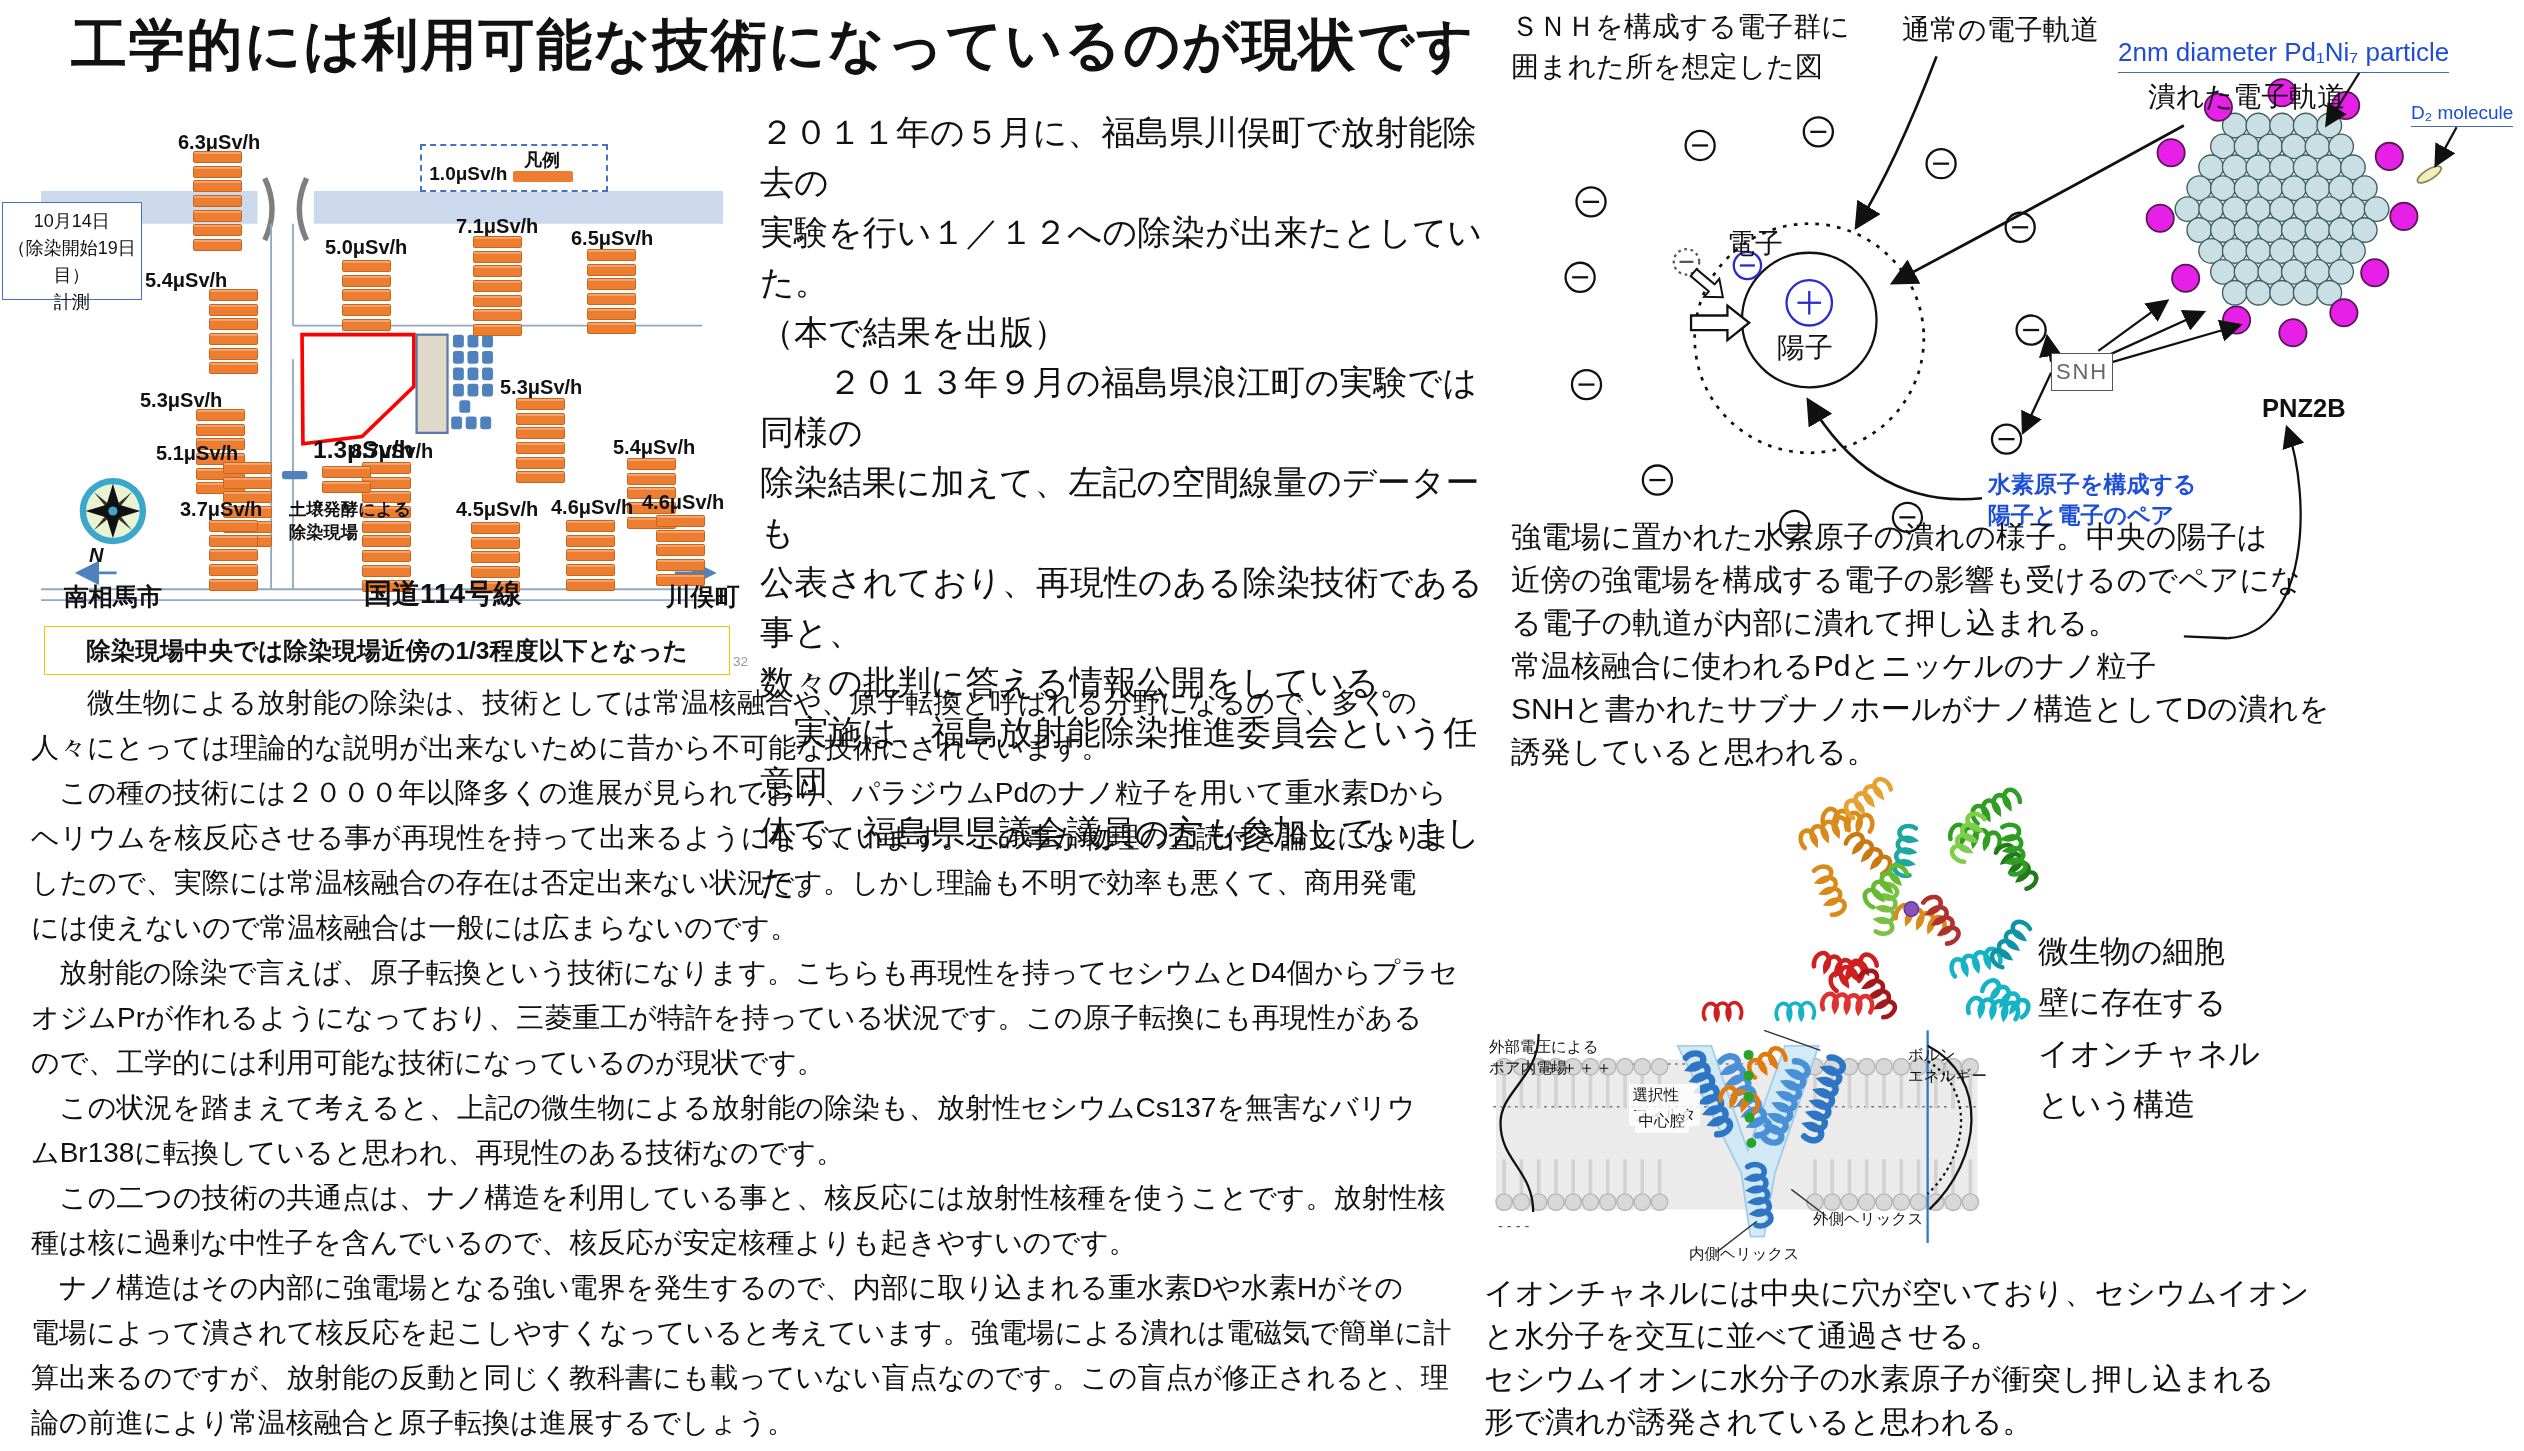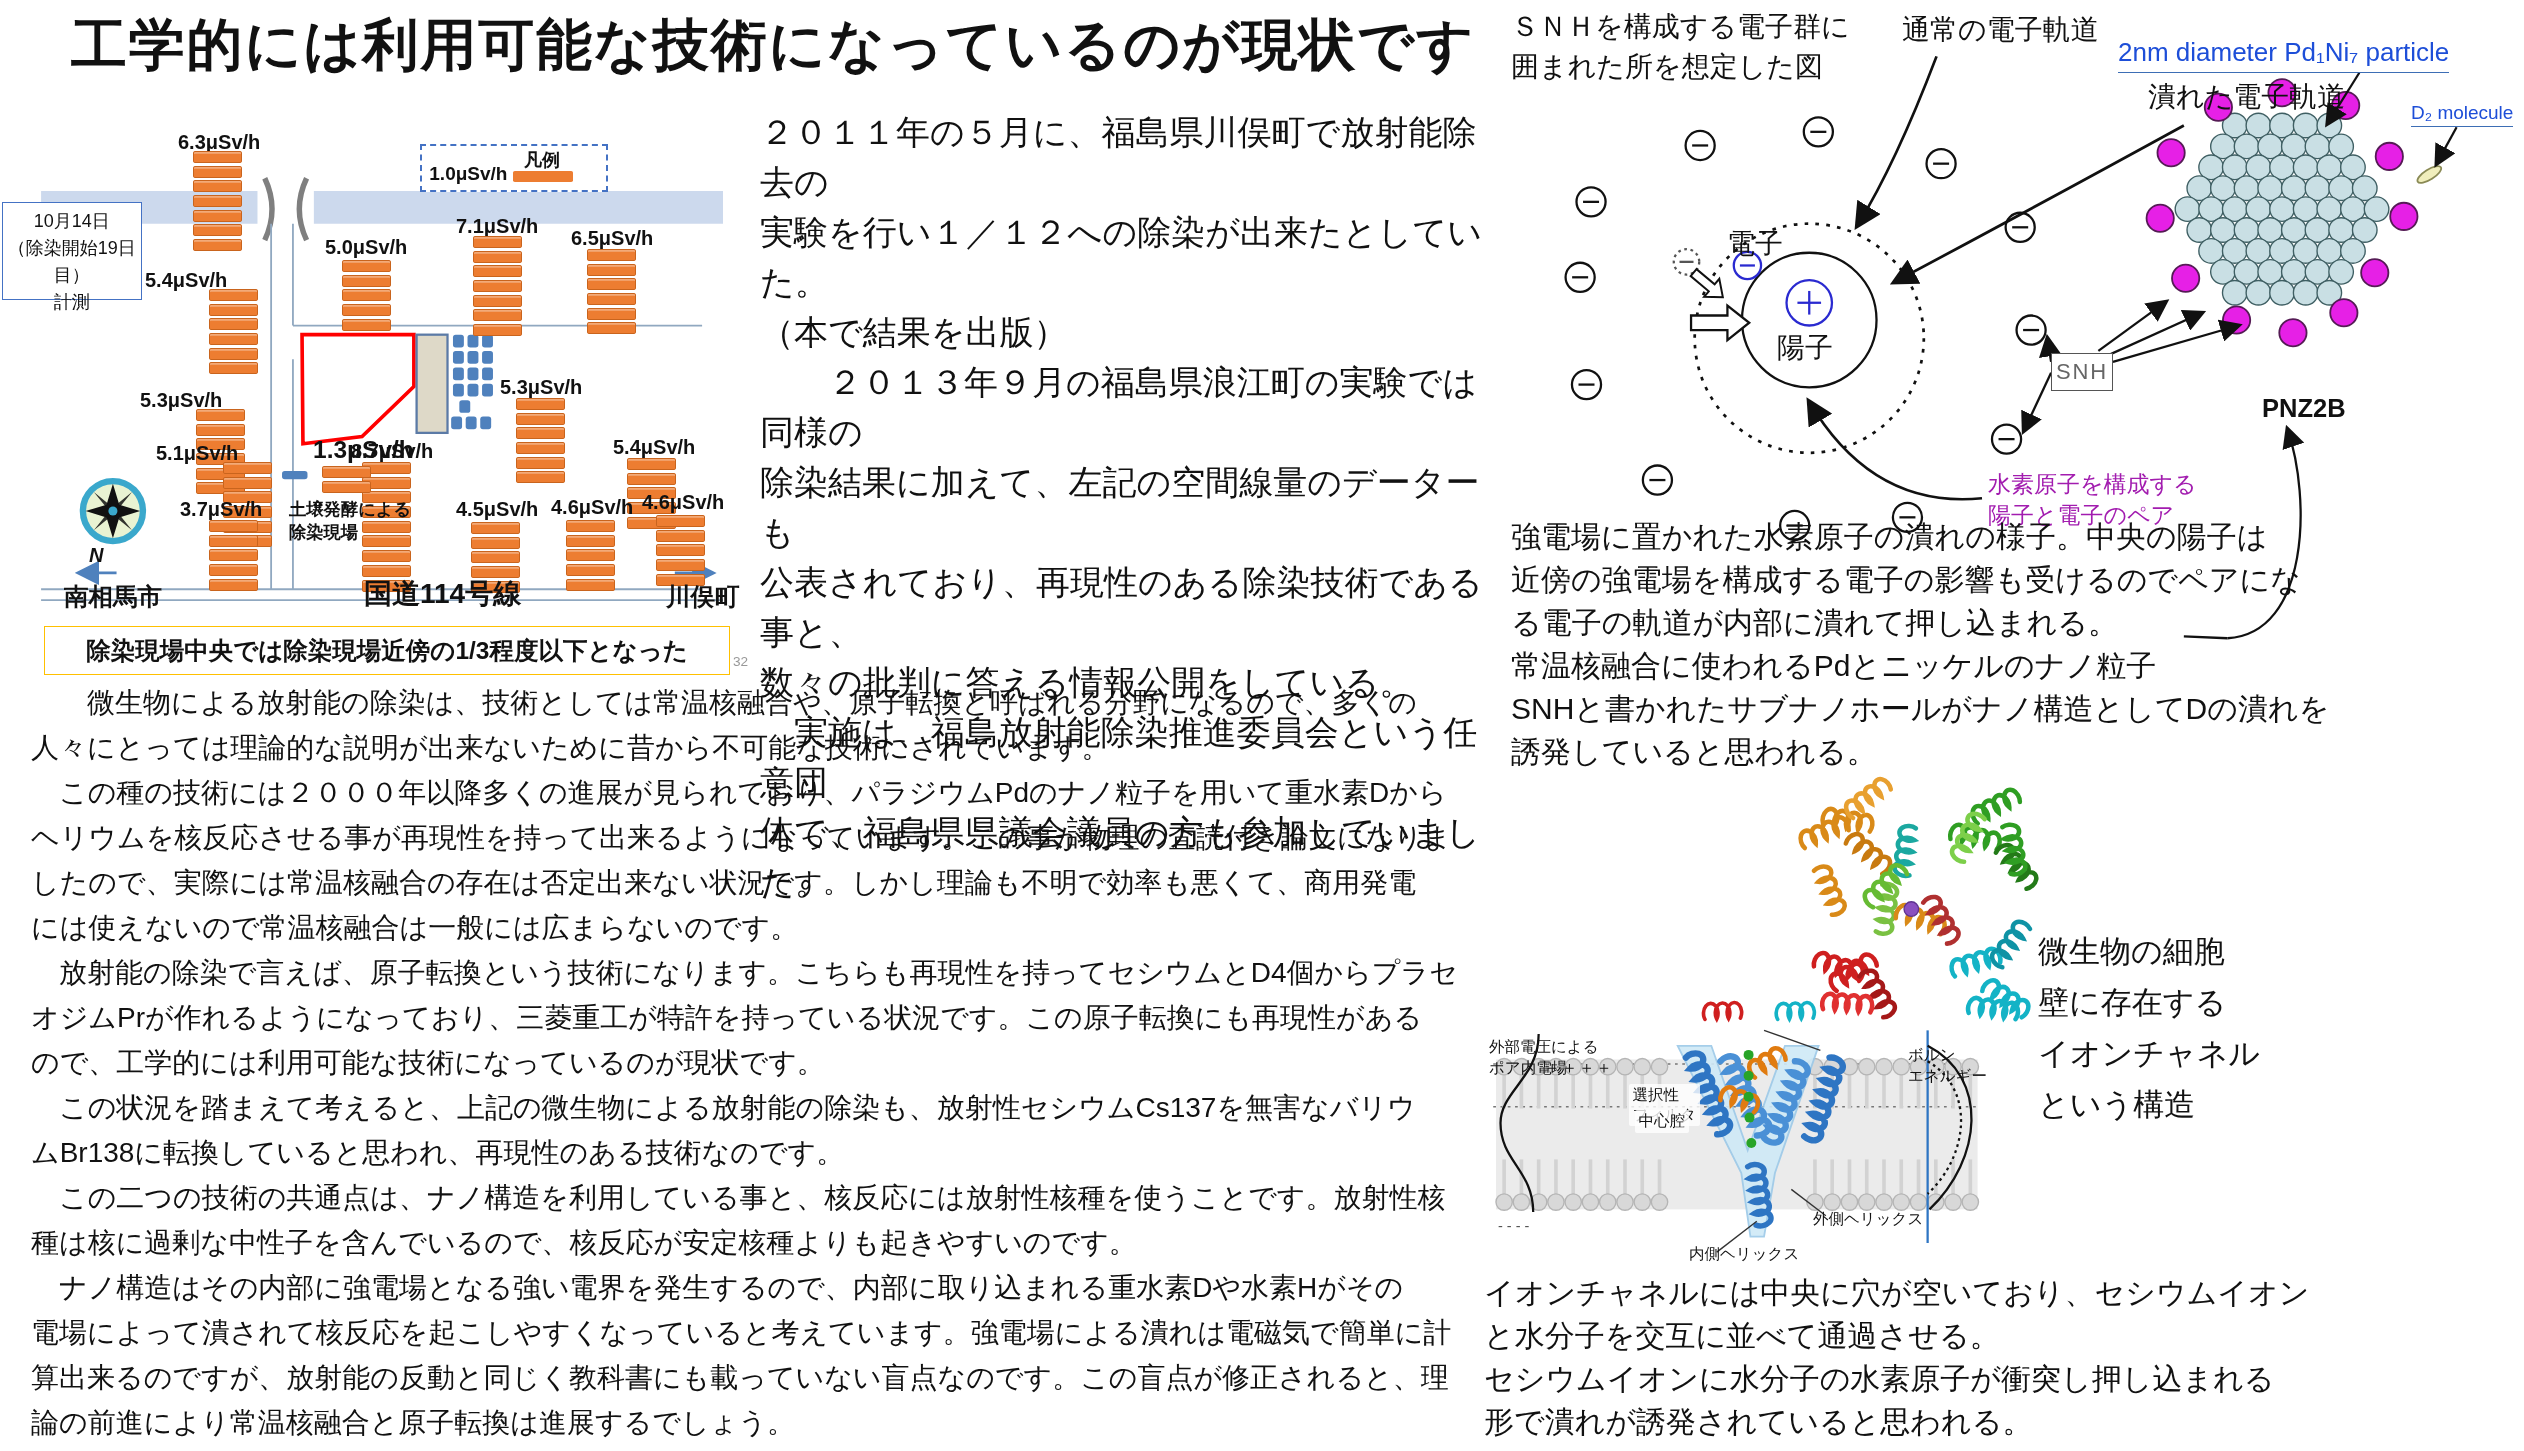--- a/index.html
+++ b/index.html
@@ -1,20 +1,20 @@
 <!DOCTYPE html>
 <html style="font-size:14.5px"><head>
 <meta charset="utf-8">
 <style>
   html,body{margin:0;padding:0;background:#fff;}
   #page{position:relative;width:2525px;height:1451px;background:#fff;overflow:hidden;
         font-family:"Liberation Sans",sans-serif;color:#111;}
   .t{position:absolute;white-space:pre-line;line-height:1.35;}
   .b{font-weight:bold;}
-  .blue{color:#a21caf;}
+  .blue{color:#1d4ed8;font-weight:bold;}
   .lblue{color:#1d4ed8;}
   svg{position:absolute;overflow:visible;}
   .rlabel{position:absolute;font-weight:bold;font-size:20px;white-space:nowrap;}
   .stack{position:absolute;}
   .bar{display:block;width:47px;height:10px;margin-bottom:2.7px;background:#ed7d31;
        border:0.9px solid #c9641d;border-radius:1.8px;box-shadow:inset 0 1.8px 0 rgba(255,255,255,.35);}
   .boxed{position:absolute;border:1.8px solid #4472c4;background:#fff;text-align:center;}
   .pill{background:rgba(255,255,255,.8);border-radius:2px;padding:0.9px 3.6px;}
 </style>
 </head>

